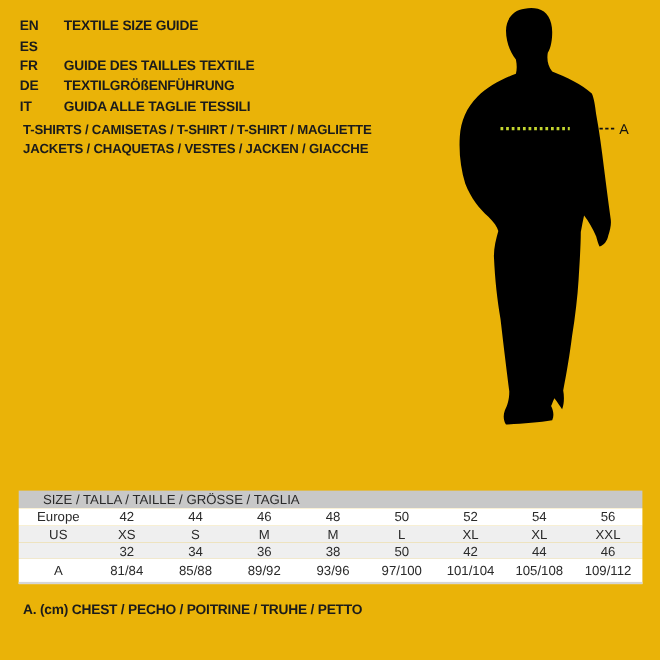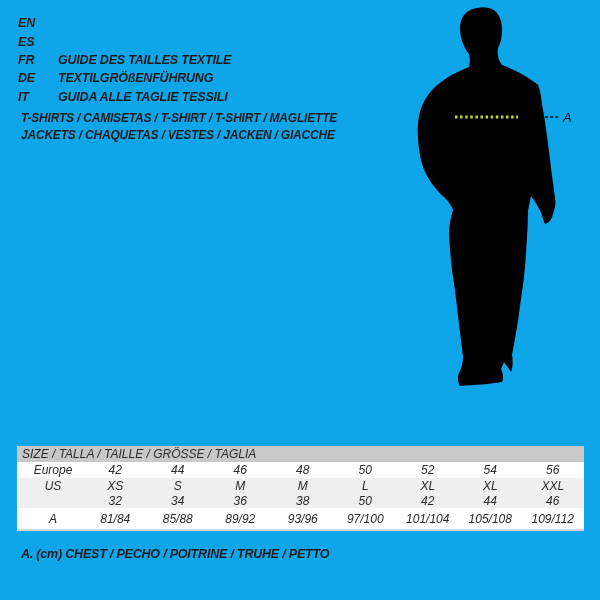--- a/index.html
+++ b/index.html
@@ -1,58 +1,59 @@
 <!DOCTYPE html>
 <html><head>
 <meta charset="utf-8">
 <style>
   * { margin:0; padding:0; box-sizing:border-box; }
   html,body { width:600px; height:600px; background:#ffffff; overflow:hidden; }
   body { font-family:"Liberation Sans", sans-serif; color:#1b1b1b; position:relative; }
-  .page { position:absolute; inset:0; background:#0ea5e9;font-style:italic; }
+  .page { position:absolute; inset:0; background:#eab308; }
 
   
   .lang-block { position:absolute; left:18px; top:14px; }
   .lang-row { display:grid; grid-template-columns:40px auto; height:18.4px; align-items:center; }
   .lang-code, .lang-label { font-size:12.5px; font-weight:700; letter-spacing:-0.2px; white-space:nowrap; }
 
   
   .category-block { position:absolute; left:21px; top:110px; }
   .category-line { font-size:12px; font-weight:700; letter-spacing:-0.2px; line-height:17px; white-space:nowrap; }
 
   
   .figure-wrap { position:absolute; left:405px; top:0; width:195px; height:400px; }
   .figure-wrap svg { display:block; }
   .measure-label { font-family:"Liberation Sans", sans-serif; font-size:13px; }
 
   
   .man-line { position:absolute; left:21px; top:417px; font-size:12.5px; font-weight:700; letter-spacing:-0.2px; white-space:nowrap; }
 
   
   .size-table { position:absolute; left:17px; top:446px; width:567px; font-size:12px; color:#2a2a2a; }
-  .st-header { height:16px; background:#c8c8c8; display:flex; align-items:center; padding-left:5px; color:#2a2a2a; }
+  .st-header { height:16px; background:#c8c8c8; display:flex; align-items:center; padding-left:22px; color:#2a2a2a; }
   .st-row { display:grid; grid-template-columns:67px repeat(8, 1fr); align-items:center; }
   .st-row-1 { height:16px; background:#ffffff; }
   .st-row-2 { height:15px; background:#efefef; }
   .st-row-3 { height:15px; background:#efefef; }
   .st-row-4 { height:23px; background:#ffffff; border-bottom:2px solid #d6d6d6; }
   .st-lbl { padding-left:5px; text-align:center; white-space:nowrap; }
   .st-val { text-align:center; white-space:nowrap; }
 
   
   .footnote { position:absolute; left:21px; top:547px; font-size:12.5px; font-weight:700; letter-spacing:-0.2px; white-space:nowrap; }
 </style>
 </head>
 <body>
 
 <div class="page">
 
   <div class="lang-block">
     <div class="lang-row">
       <span class="lang-code">EN</span>
+      <span class="lang-label">TEXTILE SIZE GUIDE</span>
     </div>
     <div class="lang-row">
       <span class="lang-code">ES</span>
     </div>
     <div class="lang-row">
       <span class="lang-code">FR</span>
       <span class="lang-label">GUIDE DES TAILLES TEXTILE</span>
     </div>
     <div class="lang-row">
       <span class="lang-code">DE</span>

